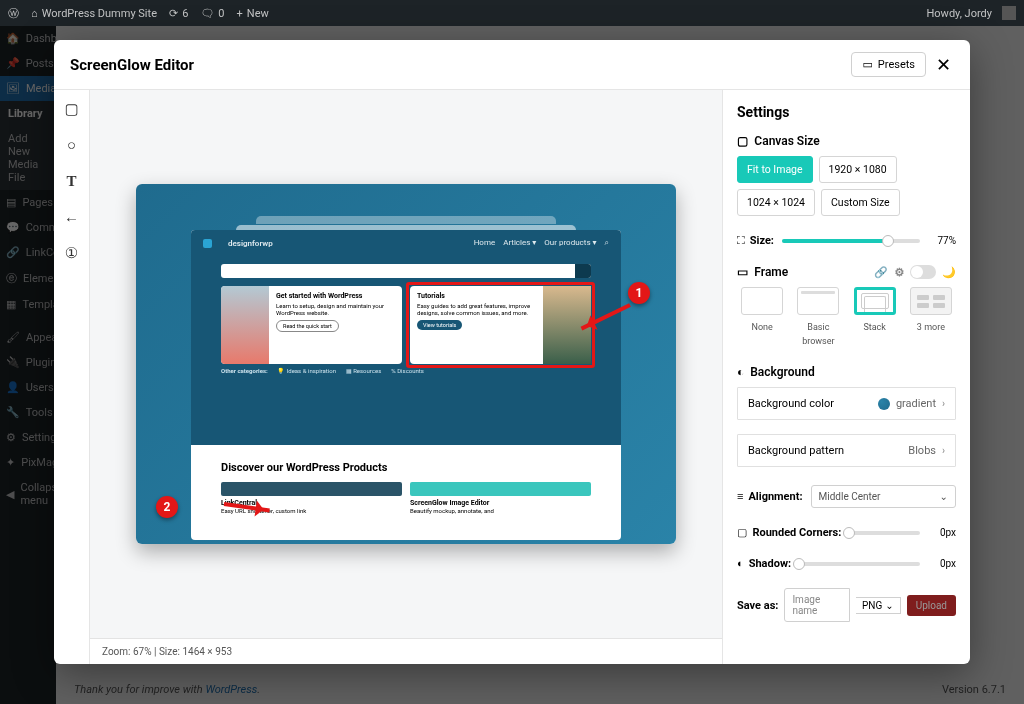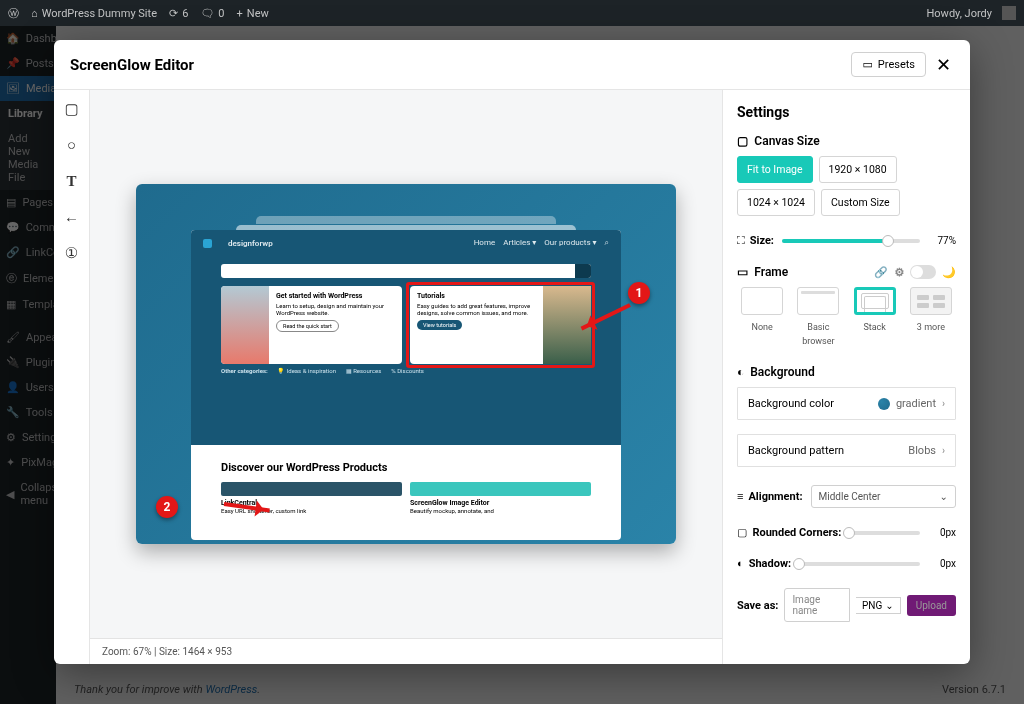--- a/index.html
+++ b/index.html
@@ -106,21 +106,21 @@
 .bgrow .dot { width:12px; height:12px; border-radius:50%; background:radial-gradient(circle at 30% 30%,#2a83a8,#1f6b8e);}
 .chev { font-size:10px; color:#888;}
 
 .selbox2 { display:flex; gap:6px; flex:1;}
 .selbox2 select, .selbox2 .slc { flex:1; border:1px solid #d0d0d0; border-radius:3px; padding:5px 7px; font-size:10px; background:#fff; color:#555;}
 .slc { display:flex; justify-content:space-between; align-items:center; cursor:pointer;}
 
 .saver { display:flex; align-items:center; gap:6px; font-size:11px;}
 .saver .inp { flex:1; border:1px solid #d0d0d0; border-radius:3px 0 0 3px; padding:5px 7px; font-size:10px; color:#888;}
 .saver .fmt { border:1px solid #d0d0d0; border-left:none; padding:2px 6px; font-size:10px; display:flex; gap:3px; align-items:center; cursor:pointer;}
-.saver .upl { background:#701a75; color:#999; padding:5px 9px; border-radius:3px; font-size:10px;}
+.saver .upl { background:#7f1d1d; color:#999; padding:5px 9px; border-radius:3px; font-size:10px;}
 
 .tog { width:26px; height:14px; background:#ddd; border-radius:7px; position:relative;}
 .tog:before{content:"";position:absolute;left:1px;top:1px;width:12px;height:12px;background:#fff;border-radius:50%;}
 </style>
 </head>
 <body>
 
 <div class="wp-adminbar">
   <div class="wp-ab-left">
     <span class="wp-ab-item">ⓦ</span>

